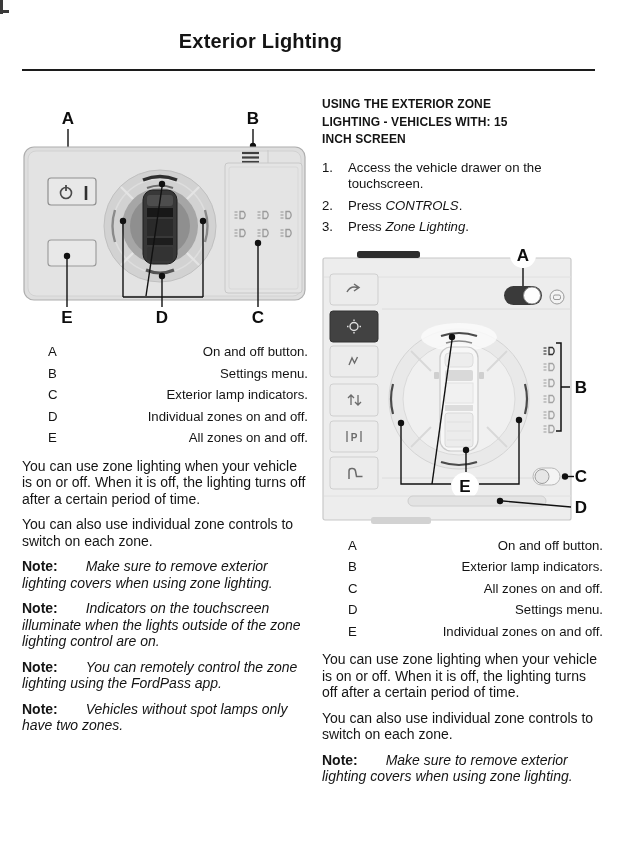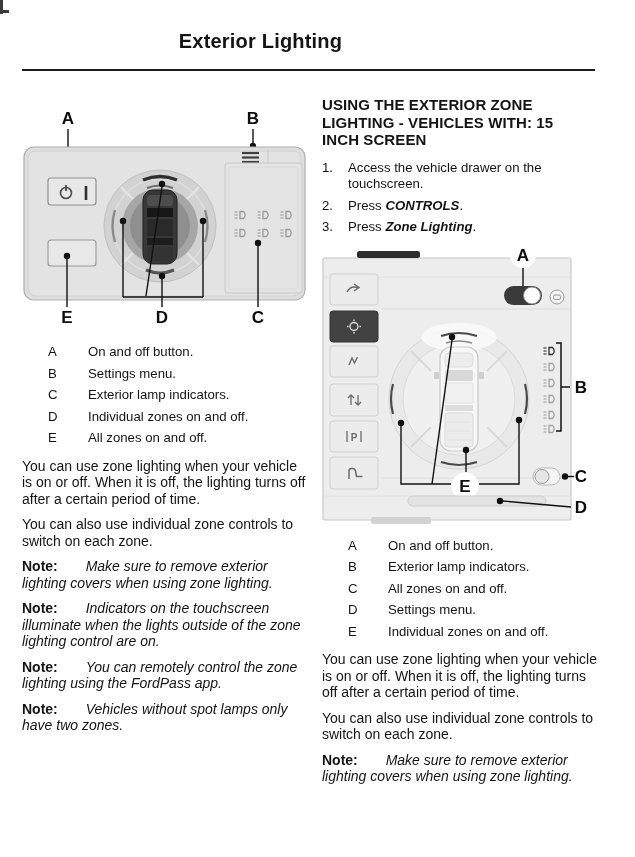--- a/index.html
+++ b/index.html
@@ -13,28 +13,28 @@
     font-size:20px;font-weight:bold;letter-spacing:.2px;}
   .title-rule{position:absolute;top:69px;left:22px;width:573px;border-top:2px solid #1c1c1c;}
   .col-left{position:absolute;left:22px;top:100px;width:286px;}
   .col-right{position:absolute;left:322px;top:96px;width:281px;}
   .body-text{font-size:14px;line-height:16.5px;margin:0 0 9px 0;}
   .note i{font-style:italic;margin-left:24px;}
   .note b{font-style:normal;}
   .key-block{margin:9px 0 11px 0;}
   .key-row{display:flex;padding-left:26px;font-size:13.2px;line-height:16.5px;margin-bottom:5px;}
   .key-letter{width:40px;flex:none;}
-  .key-text{flex:1;}
-  .section-heading{font-size:15px;font-weight:bold;line-height:17.5px;margin:0 0 11px 0;letter-spacing:.1px;}
+  .key-text{flex:1;text-align:right;}
+  .section-heading{font-size:12px;font-weight:bold;line-height:17.5px;margin:0 0 11px 0;letter-spacing:.1px;}
   .section-heading span{display:block;}
   .steps{margin:0 0 2px 0;}
   .step{display:flex;font-size:13.2px;line-height:16.5px;margin-bottom:5px;}
   .step-num{width:26px;flex:none;}
   .step-text{flex:1;}
-  .em{font-weight:bold;font-style:italic;}
+  .em{font-weight:normal;font-style:italic;}
   .page-number{position:absolute;top:856px;left:0;width:525px;text-align:center;font-size:13.5px;}
   svg{display:block;}
   svg text.callout{font-family:"Liberation Sans",sans-serif;font-weight:bold;font-size:17px;fill:#0d0d0d;text-anchor:middle;}
 </style>
 </head>
 <body>
 
 <div class="scan-artifact"></div>
 
 <div class="page-title">Exterior Lighting</div>

